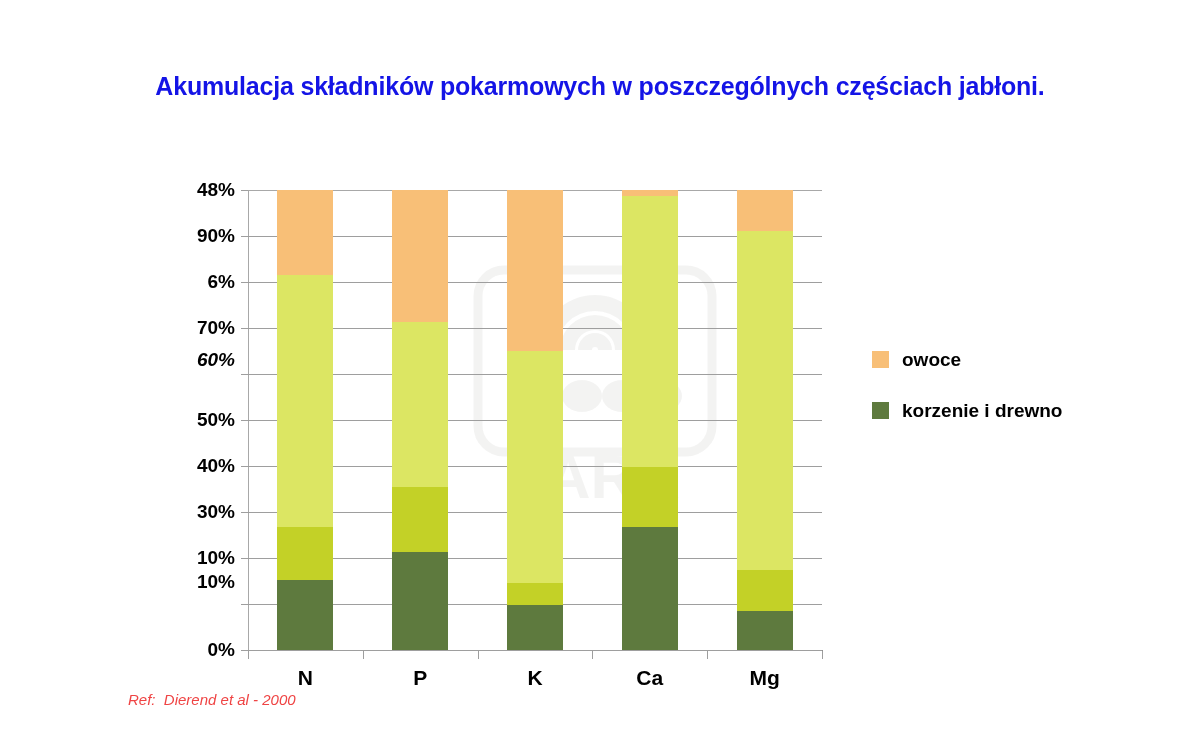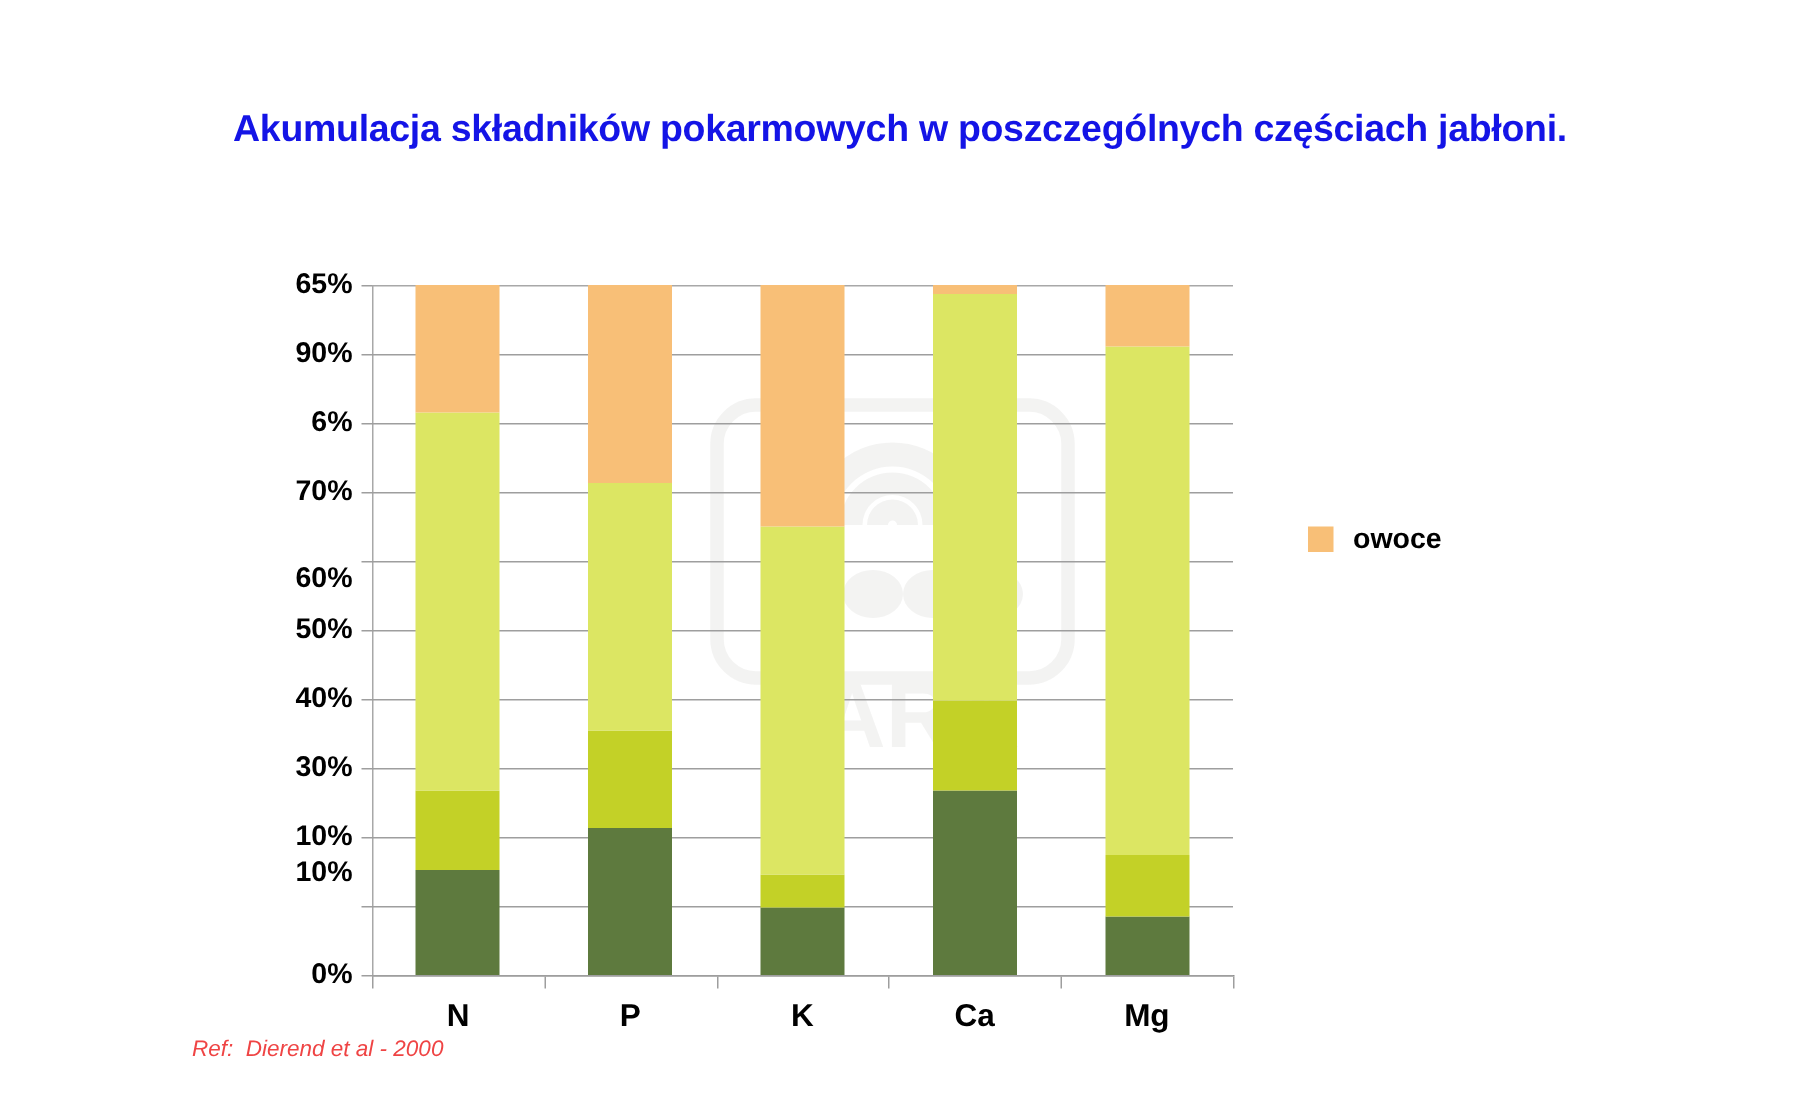--- a/index.html
+++ b/index.html
@@ -189,25 +189,25 @@
   </svg>
 </div>
 
 <div id="y-labels">
     <div class="ylabel" style="top: 460px;">0%</div>
     <div class="ylabel" style="top: 392px;">10%</div>
     <div class="ylabel" style="top: 368px;">10%</div>
     <div class="ylabel" style="top: 322px;">30%</div>
     <div class="ylabel" style="top: 276px;">40%</div>
     <div class="ylabel" style="top: 230px;">50%</div>
-    <div class="ylabel" style="top: 196px;">60%</div>
+    <div class="ylabel" style="top: 170px; font-style: italic;">60%</div>
     <div class="ylabel" style="top: 138px;">70%</div>
     <div class="ylabel" style="top: 92px;">6%</div>
     <div class="ylabel" style="top: 46px;">90%</div>
-    <div class="ylabel" style="top: 0px;">65%</div>
+    <div class="ylabel" style="top: 0px;">48%</div>
   </div>
 <div id="axis-line-y"></div>
 <div id="axis-line-x"></div>
 
 <div id="plot-area">
   <div id="gridlines">
       <div class="gridline" style="top: 460px;"></div>
       <div class="gridline" style="top: 414px;"></div>
       <div class="gridline" style="top: 368px;"></div>
       <div class="gridline" style="top: 322px;"></div>
@@ -258,20 +258,24 @@
     <div class="xlabel" style="left: 362.7px;">P</div>
     <div class="xlabel" style="left: 477.5px;">K</div>
     <div class="xlabel" style="left: 592.3px;">Ca</div>
     <div class="xlabel" style="left: 707.1px;">Mg</div>
   </div>
 
 <div id="legend">
     <div class="legend-row">
       <span class="legend-swatch" style="background: rgb(248, 191, 119);"></span>
       <span class="legend-label">owoce</span>
+    </div>
+    <div class="legend-row">
+      <span class="legend-swatch" style="background: rgb(94, 122, 62);"></span>
+      <span class="legend-label">korzenie i drewno</span>
     </div>
   </div>
 
 <div id="footnote">Ref:  Dierend et al - 2000</div>
 
 <div class="tickmark" style="top: 650px;"></div>
 <div class="tickmark" style="top: 604px;"></div>
 <div class="tickmark" style="top: 558px;"></div>
 <div class="tickmark" style="top: 512px;"></div>
 <div class="tickmark" style="top: 466px;"></div>

